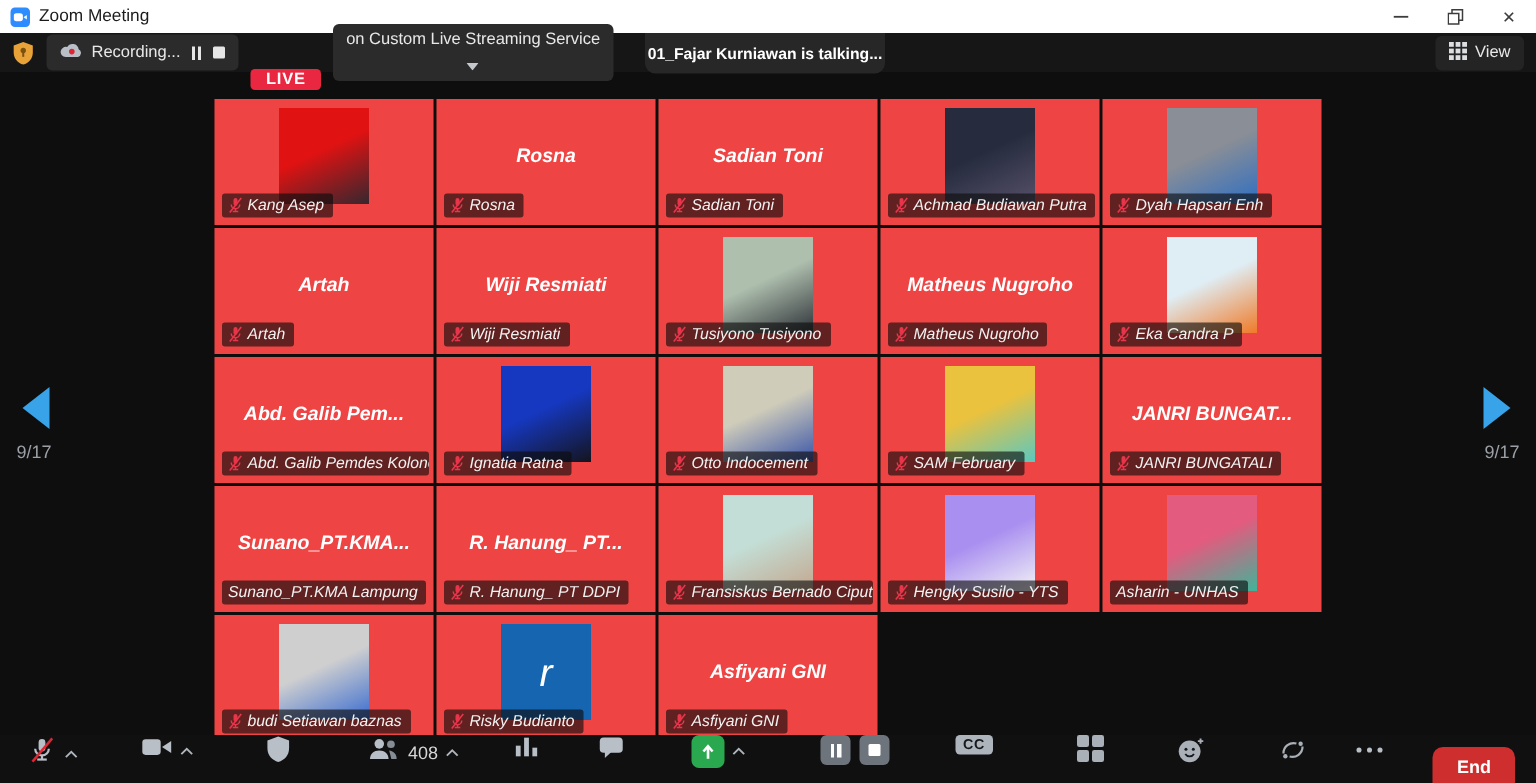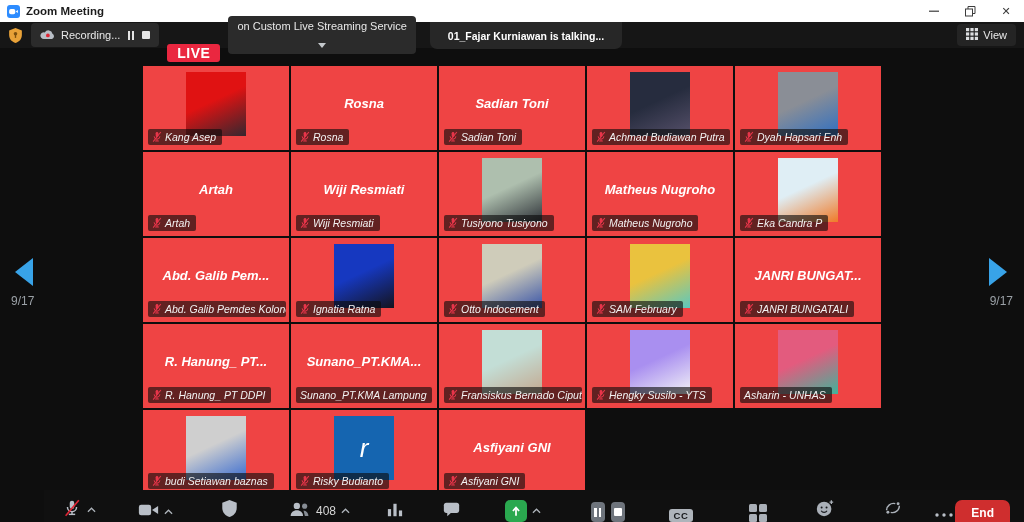--- a/index.html
+++ b/index.html
@@ -4,41 +4,41 @@
 <style>
   * { box-sizing: border-box; margin: 0; padding: 0; }
   html,body { width:1024px; height:522px; overflow:hidden; }
   body { position:relative; background:#0e0e0e; font-family:"Liberation Sans", sans-serif; }
 
   
   .titlebar { position:absolute; top:0; left:0; right:0; height:22px; background:#ffffff;
               display:flex; align-items:center; padding-left:7px; }
   .zoom-logo { width:13px; height:13px; background:#2d8cff; border-radius:3px;
                display:flex; align-items:center; justify-content:center; margin-right:6px; }
-  .win-title { font-size:11.5px; color:#1b1b1b;font-weight:bold; }
+  .win-title { font-size:11.5px; color:#1b1b1b; }
   .win-controls { margin-left:auto; display:flex; height:100%; }
   .win-btn { width:36px; height:100%; display:flex; align-items:center; justify-content:center;
              color:#3c3c3c; font-size:11px; }
 
   
   .topbar { position:absolute; top:22px; left:0; right:0; height:26px; background:#161616;
             display:flex; align-items:center; padding:0 8px; gap:8px; }
   .shield-badge { display:flex; align-items:center; }
   .rec-pill { display:flex; align-items:center; gap:6px; background:#2b2b2b; border-radius:4px;
               padding:3px 9px; }
   .rec-text { font-size:11px; color:#e8e8e8; }
   .mini-btn { display:flex; align-items:center; justify-content:center; cursor:pointer; }
   .pause-bars { display:flex; gap:2px; padding:0 2px; }
   .pause-bars span { width:2px; height:9px; background:#e6e6e6; }
   .stop-sq { width:8px; height:8px; background:#e6e6e6; border-radius:1px; }
-  .live-badge { background:#ea2740; color:#fff; font-weight:bold; font-size:14px;
+  .live-badge { background:#ea2740; color:#fff; font-weight:bold; font-size:11px;
                 letter-spacing:.5px; padding:1px 10px; border-radius:3px;margin-top:36px; }
   .stream-pill { display:flex; align-items:center; gap:6px; background:#2b2b2b; border-radius:4px;
                  padding:4px 9px; color:#e8e8e8; font-size:11px; cursor:pointer;flex-direction:column; }
-  .toast { position:absolute; left:430px; top:22px; width:192px; height:27px; background:#272727;
+  .toast { position:absolute; left:430px; top:22px; width:160px; height:27px; background:#272727;
            border-radius:0 0 7px 7px; color:#fff; font-size:10.5px; font-weight:bold;
            display:flex; align-items:center; justify-content:center; white-space:nowrap;
            overflow:hidden; z-index:5; }
   .view-btn { margin-left:auto; display:flex; align-items:center; gap:5px; background:#242424;
               border-radius:4px; padding:4px 9px; color:#e8e8e8; font-size:11px; cursor:pointer; }
 
   
   .grid { position:absolute; left:143px; top:66px; width:738px;
           display:grid; grid-template-columns:repeat(5,146px); grid-auto-rows:84px; gap:2px; }
   .tile { position:relative; background:#ef4444; overflow:hidden;font-style:italic; }
@@ -56,21 +56,21 @@
   .nav-arrow { position:absolute; width:0; height:0; cursor:pointer; }
   .nav-left  { left:15px;  top:258px; border-top:14px solid transparent; border-bottom:14px solid transparent;
                border-right:18px solid var(--pager-blue,#38a3e8); }
   .nav-right { right:17px; top:258px; border-top:14px solid transparent; border-bottom:14px solid transparent;
                border-left:18px solid var(--pager-blue,#38a3e8); }
   .pager-text { position:absolute; top:294px; color:#9aa0a6; font-size:12px; }
   .pager-text.l { left:11px; } .pager-text.r { right:11px; }
 
   
   .toolbar { position:absolute; left:0; right:0; bottom:0; height:32px; background:#101010;
-             display:flex; align-items:flex-end; padding:0 14px 0 18px; z-index:10;margin-left:44px; }
+             display:flex; align-items:flex-start; padding:0 14px 0 18px; z-index:10; }
   .tb-item { display:flex; align-items:center; cursor:pointer; }
   .chev { margin-left:5px; display:flex; }
   .count { color:#d6d6d6; font-size:12px; margin-left:5px; }
   .share-btn { width:22px; height:22px; background:var(--share-green,#2aa84f); border-radius:5px;
                display:flex; align-items:center; justify-content:center; }
   .rec-btn { width:20px; height:20px; background:#6e747c; border-radius:4px;
              display:flex; align-items:center; justify-content:center; gap:2px; }
   .rec-btn .pbar { width:2.5px; height:9px; background:#fff; }
   .rec-btn .ssq { width:8px; height:8px; background:#fff; border-radius:1px; }
   .cc-badge { background:#aeb4bb; color:#16181b; font-weight:bold; font-size:9.5px;
@@ -417,40 +417,40 @@
             <line x1="6" y1="9.8" x2="6" y2="11.6" stroke="#e8354a" stroke-width="1.2"></line>
             <line x1="3.8" y1="11.8" x2="8.2" y2="11.8" stroke="#e8354a" stroke-width="1.2"></line>
             <line x1="1.4" y1="12.6" x2="10.6" y2="1" stroke="#e8354a" stroke-width="1.3"></line>
           </svg>
       </span>
       <span>JANRI BUNGATALI</span>
     </div>
   </div>
     <div class="tile">
 
+    <div class="center-name">Sunano_PT.KMA...</div>
+    <div class="tile-label">
+
+      <span>Sunano_PT.KMA Lampung</span>
+    </div>
+  </div>
+    <div class="tile">
+
     <div class="center-name">R. Hanung_ PT...</div>
     <div class="tile-label">
       <span style="display:flex">
         <svg width="10" height="12" viewBox="0 0 12 14">
             <rect x="4.4" y="1" width="3.2" height="6.2" rx="1.6" fill="#e8354a"></rect>
             <path d="M2.6 6.2 a3.4 3.4 0 0 0 6.8 0" stroke="#e8354a" stroke-width="1.2" fill="none"></path>
             <line x1="6" y1="9.8" x2="6" y2="11.6" stroke="#e8354a" stroke-width="1.2"></line>
             <line x1="3.8" y1="11.8" x2="8.2" y2="11.8" stroke="#e8354a" stroke-width="1.2"></line>
             <line x1="1.4" y1="12.6" x2="10.6" y2="1" stroke="#e8354a" stroke-width="1.3"></line>
           </svg>
       </span>
       <span>R. Hanung_ PT DDPI</span>
-    </div>
-  </div>
-    <div class="tile">
-
-    <div class="center-name">Sunano_PT.KMA...</div>
-    <div class="tile-label">
-
-      <span>Sunano_PT.KMA Lampung</span>
     </div>
   </div>
     <div class="tile">
     <div class="avatar" style="background: linear-gradient(155deg, rgb(195, 222, 214) 45%, rgb(195, 167, 142));">
       
     </div>
 
     <div class="tile-label">
       <span style="display:flex">
         <svg width="10" height="12" viewBox="0 0 12 14">

